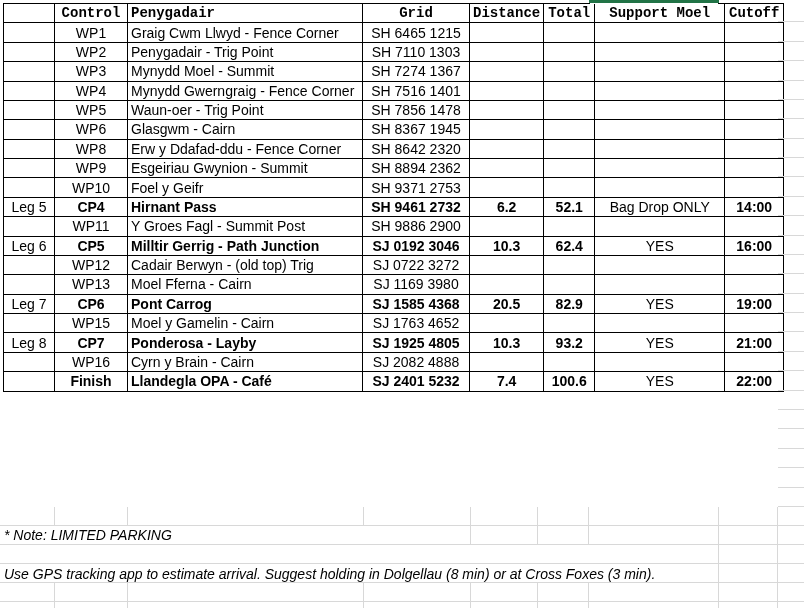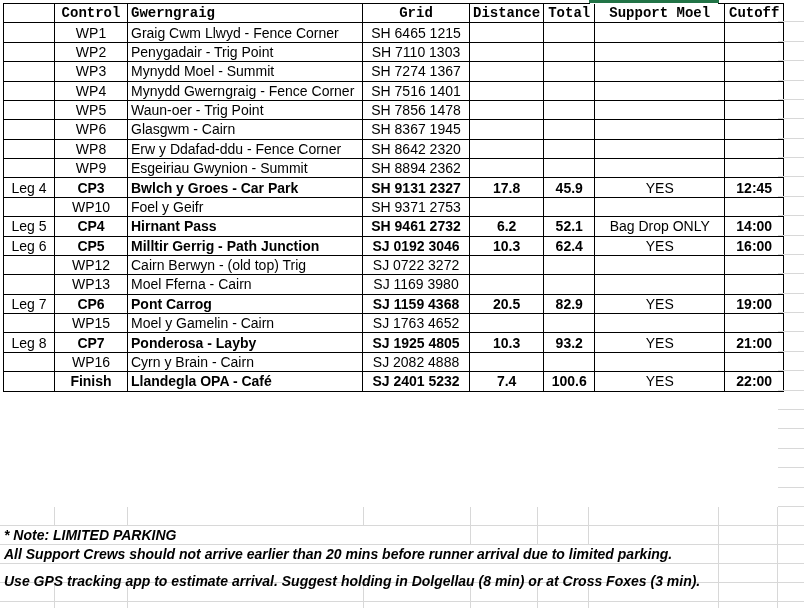--- a/index.html
+++ b/index.html
@@ -22,21 +22,21 @@
   }
   table.route tr { height:19.38px; }
   table.route th { font-weight:bold;font-family:Liberation Mono, monospace; }
   .c { text-align:center; }
   .l { text-align:left; }
   .b { font-weight:bold; }
   .selection-edge { position:absolute; z-index:5; }
   .selection-mask { position:absolute; z-index:5; background:#ffffff; }
   .gridline { position:absolute; background:#d8d8d8; }
   .right-strip { position:absolute; left:778px; top:3px; width:26px; height:504px; }
-  .bottom-area { position:absolute; left:0; top:507px; width:804px; height:101px;font-weight:bold; }
+  .bottom-area { position:absolute; left:0; top:507px; width:804px; height:101px; }
   .note {
     position:absolute; left:4px; height:19px; line-height:19px;
     font-size:14px; font-style:italic; white-space:nowrap; z-index:3;
   }
 </style>
 </head>
 <body>
 
 <div class="sheet">
 
@@ -51,21 +51,21 @@
         <col style="width:107px">
       <col style="width:67px">
         <col style="width:51px">
         <col style="width:130px">
         <col style="width:59px">
     </colgroup>
     <thead>
         <tr>
           <th class="c"></th>
           <th class="c">Control</th>
-          <th class="l">Gwerngraig</th>
+          <th class="l">Penygadair</th>
           <th class="c">Grid</th>
           <th class="c">Distance</th>
           <th class="c">Total</th>
           <th class="c">Support Moel</th>
           <th class="c">Cutoff</th>
         </tr>
       </thead>
     <tbody>
         <tr>
           <td class="c"></td>
@@ -139,30 +139,20 @@
         </tr>
         <tr>
           <td class="c"></td>
           <td class="c">WP9</td>
           <td class="l">Esgeiriau Gwynion - Summit</td>
           <td class="c">SH 8894 2362</td>
           <td class="c"></td>
           <td class="c"></td>
           <td class="c"></td>
           <td class="c"></td>
-        </tr>
-        <tr>
-          <td class="c">Leg 4</td>
-          <td class="c b">CP3</td>
-          <td class="l b">Bwlch y Groes - Car Park</td>
-          <td class="c b">SH 9131 2327</td>
-          <td class="c b">17.8</td>
-          <td class="c b">45.9</td>
-          <td class="c">YES</td>
-          <td class="c b">12:45</td>
         </tr>
         <tr>
           <td class="c"></td>
           <td class="c">WP10</td>
           <td class="l">Foel y Geifr</td>
           <td class="c">SH 9371 2753</td>
           <td class="c"></td>
           <td class="c"></td>
           <td class="c"></td>
           <td class="c"></td>
@@ -171,54 +161,64 @@
           <td class="c">Leg 5</td>
           <td class="c b">CP4</td>
           <td class="l b">Hirnant Pass</td>
           <td class="c b">SH 9461 2732</td>
           <td class="c b">6.2</td>
           <td class="c b">52.1</td>
           <td class="c">Bag Drop ONLY</td>
           <td class="c b">14:00</td>
         </tr>
         <tr>
+          <td class="c"></td>
+          <td class="c">WP11</td>
+          <td class="l">Y Groes Fagl - Summit Post</td>
+          <td class="c">SH 9886 2900</td>
+          <td class="c"></td>
+          <td class="c"></td>
+          <td class="c"></td>
+          <td class="c"></td>
+        </tr>
+        <tr>
           <td class="c">Leg 6</td>
           <td class="c b">CP5</td>
           <td class="l b">Milltir Gerrig - Path Junction</td>
           <td class="c b">SJ 0192 3046</td>
           <td class="c b">10.3</td>
           <td class="c b">62.4</td>
           <td class="c">YES</td>
           <td class="c b">16:00</td>
         </tr>
         <tr>
           <td class="c"></td>
           <td class="c">WP12</td>
-          <td class="l">Cairn Berwyn - (old top) Trig</td>
+          <td class="l">Cadair Berwyn - (old top) Trig</td>
           <td class="c">SJ 0722 3272</td>
           <td class="c"></td>
           <td class="c"></td>
           <td class="c"></td>
           <td class="c"></td>
         </tr>
         <tr>
           <td class="c"></td>
           <td class="c">WP13</td>
           <td class="l">Moel Fferna - Cairn</td>
           <td class="c">SJ 1169 3980</td>
           <td class="c"></td>
           <td class="c"></td>
           <td class="c"></td>
           <td class="c"></td>
         </tr>
         <tr>
           <td class="c">Leg 7</td>
           <td class="c b">CP6</td>
           <td class="l b">Pont Carrog</td>
-          <td class="c b">SJ 1159 4368</td>
+          <td class="c b">SJ 1585 4368</td>
           <td class="c b">20.5</td>
           <td class="c b">82.9</td>
           <td class="c">YES</td>
           <td class="c b">19:00</td>
         </tr>
         <tr>
           <td class="c"></td>
           <td class="c">WP15</td>
           <td class="l">Moel y Gamelin - Cairn</td>
           <td class="c">SJ 1763 4652</td>
@@ -284,22 +284,21 @@
       <div class="gridline" style="left: 0px; top: 406px; width: 26px; height: 1px;"></div>
       <div class="gridline" style="left: 0px; top: 425px; width: 26px; height: 1px;"></div>
       <div class="gridline" style="left: 0px; top: 445px; width: 26px; height: 1px;"></div>
       <div class="gridline" style="left: 0px; top: 464px; width: 26px; height: 1px;"></div>
       <div class="gridline" style="left: 0px; top: 484px; width: 26px; height: 1px;"></div>
       <div class="gridline" style="left: 0px; top: 503px; width: 26px; height: 1px;"></div>
     </div>
 
   <div class="bottom-area">
     <div class="note" style="top:19px;">* Note: LIMITED PARKING</div>
-    <div class="note" style="top:38px;">All Support Crews should not arrive earlier than 20 mins before runner arrival due to limited parking.</div>
-    <div class="note" style="top:65px;">Use GPS tracking app to estimate arrival. Suggest holding in Dolgellau (8 min) or at Cross Foxes (3 min).</div>
+    <div class="note" style="top:58px;">Use GPS tracking app to estimate arrival. Suggest holding in Dolgellau (8 min) or at Cross Foxes (3 min).</div>
   <div class="gridline" style="left: 0px; top: 18px; width: 804px; height: 1px;"></div>
       <div class="gridline" style="left: 0px; top: 37px; width: 804px; height: 1px;"></div>
       <div class="gridline" style="left: 0px; top: 56px; width: 804px; height: 1px;"></div>
       <div class="gridline" style="left: 0px; top: 75px; width: 804px; height: 1px;"></div>
       <div class="gridline" style="left: 0px; top: 94px; width: 804px; height: 1px;"></div>
       <div class="gridline" style="left: 54px; top: 0px; width: 1px; height: 19px;"></div>
       <div class="gridline" style="left: 127px; top: 0px; width: 1px; height: 19px;"></div>
       <div class="gridline" style="left: 363px; top: 0px; width: 1px; height: 19px;"></div>
       <div class="gridline" style="left: 470px; top: 0px; width: 1px; height: 19px;"></div>
       <div class="gridline" style="left: 537px; top: 0px; width: 1px; height: 19px;"></div>

